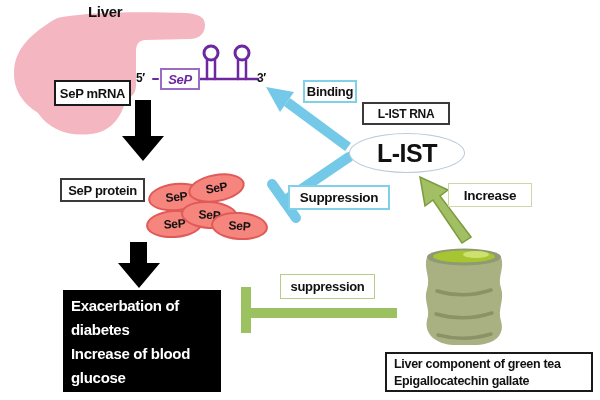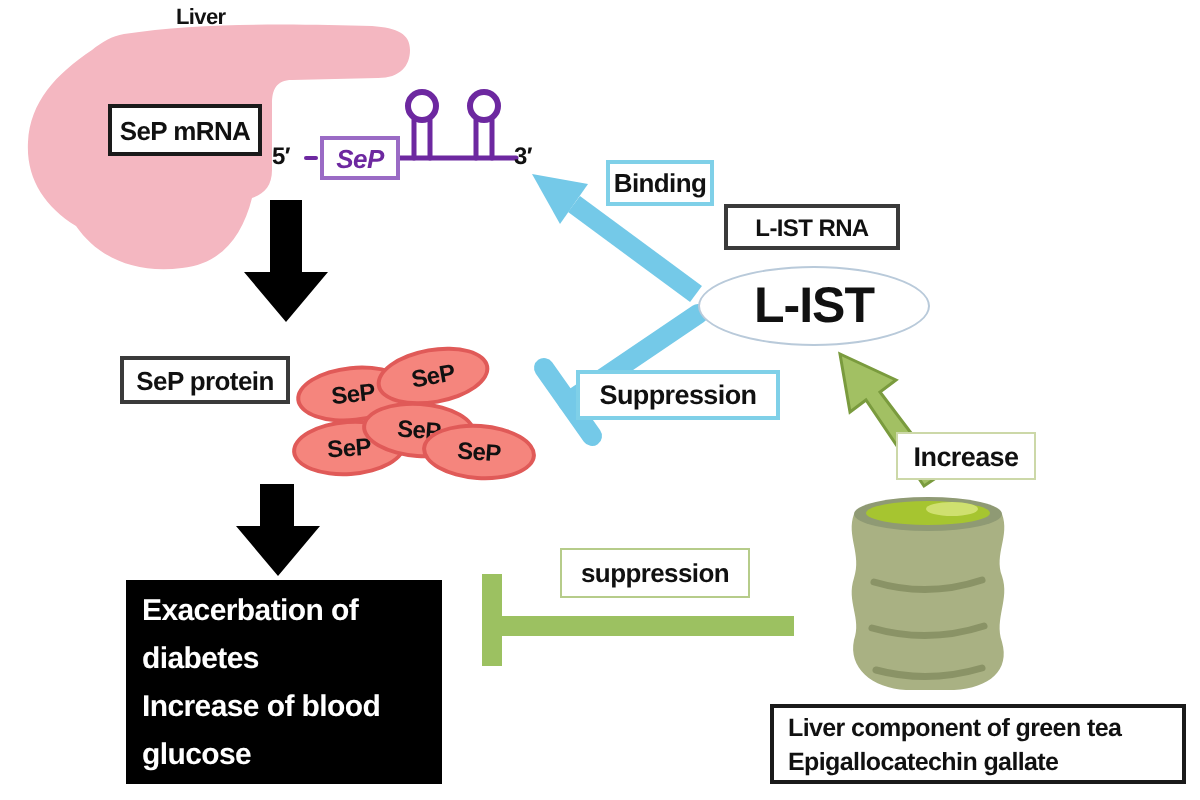--- a/index.html
+++ b/index.html
@@ -7,32 +7,32 @@
     position:relative;width:600px;height:400px;background:#ffffff;overflow:hidden;
     font-family:"Liberation Sans", sans-serif;color:#111;
   }
   #art{position:absolute;left:0;top:0;width:600px;height:400px;}
   .lbl{position:absolute;font-weight:700;letter-spacing:-0.3px;white-space:nowrap;}
   .box{
     position:absolute;background:#fff;display:flex;align-items:center;justify-content:center;
     font-weight:700;letter-spacing:-0.3px;white-space:nowrap;box-sizing:border-box;
   }
   
-  #liver-label{left:88px;top:3px;font-size:11px;}
-  #sep-mrna-box{left:54px;top:52px;width:77px;height:26px;border:2.5px solid #1a1a1a;font-size:13px;}
+  #liver-label{left:88px;top:3px;font-size:15px;}
+  #sep-mrna-box{left:54px;top:80px;width:77px;height:26px;border:2.5px solid #1a1a1a;font-size:13px;}
   #five-prime{left:136px;top:71px;font-size:12px;}
   #three-prime{left:257px;top:71px;font-size:12px;}
   #sep-gene-box{left:160px;top:68px;width:40px;height:22px;border:2px solid #9a6bc5;
     color:#6d28a0;font-style:italic;font-size:13px;}
   #binding-box{left:303px;top:80px;width:54px;height:23px;border:2px solid #7fd0e8;font-size:13px;}
   #list-rna-box{left:362px;top:102px;width:88px;height:23px;border:2px solid #3a3a3a;font-size:12px;}
   #list-ellipse{left:349px;top:133px;width:116px;height:40px;border:1.5px solid #b9cada;
     border-radius:50%;font-size:25px;font-weight:600;letter-spacing:-0.5px;}
   #suppression-box{left:288px;top:185px;width:102px;height:25px;border:2px solid #7fd0e8;font-size:13.5px;}
-  #increase-box{left:448px;top:183px;width:70px;height:24px;border:1.5px solid #ccd8a8;font-size:13.5px;margin-top:33px;}
+  #increase-box{left:448px;top:183px;width:84px;height:24px;border:1.5px solid #ccd8a8;font-size:13.5px;}
   #sep-protein-box{left:48px;top:178px;width:85px;height:24px;border:2px solid #3a3a3a;font-size:13px;margin-left:12px;}
   #suppression-lower-box{left:280px;top:274px;width:95px;height:25px;border:1.5px solid #b6cc8a;font-size:13px;}
   #outcome-box{
     position:absolute;left:63px;top:290px;width:158px;height:102px;background:#000;color:#fff;
     font-weight:700;font-size:15px;line-height:24px;padding:4px 0 18px 8px;box-sizing:border-box;
     letter-spacing:-0.3px;
   }
   #caption-box{
     position:absolute;left:385px;top:352px;width:208px;height:40px;border:2px solid #1a1a1a;
     background:#fff;font-weight:700;font-size:12.5px;line-height:17px;

